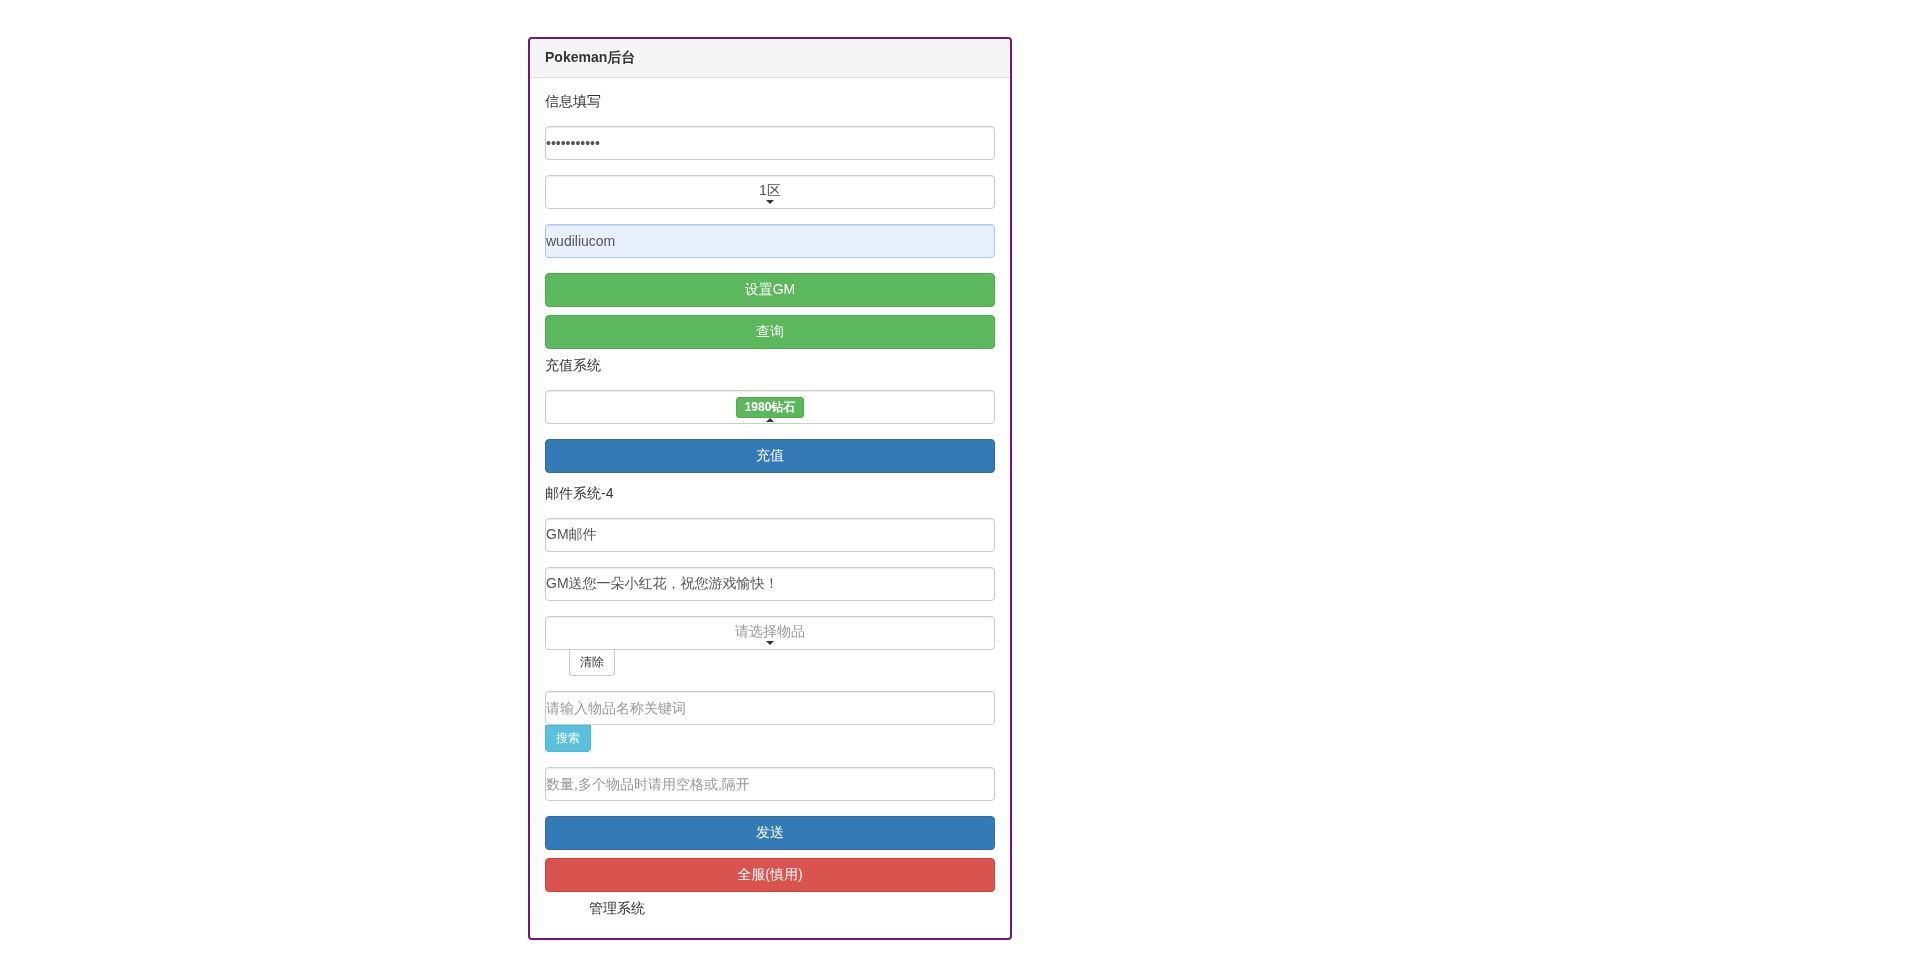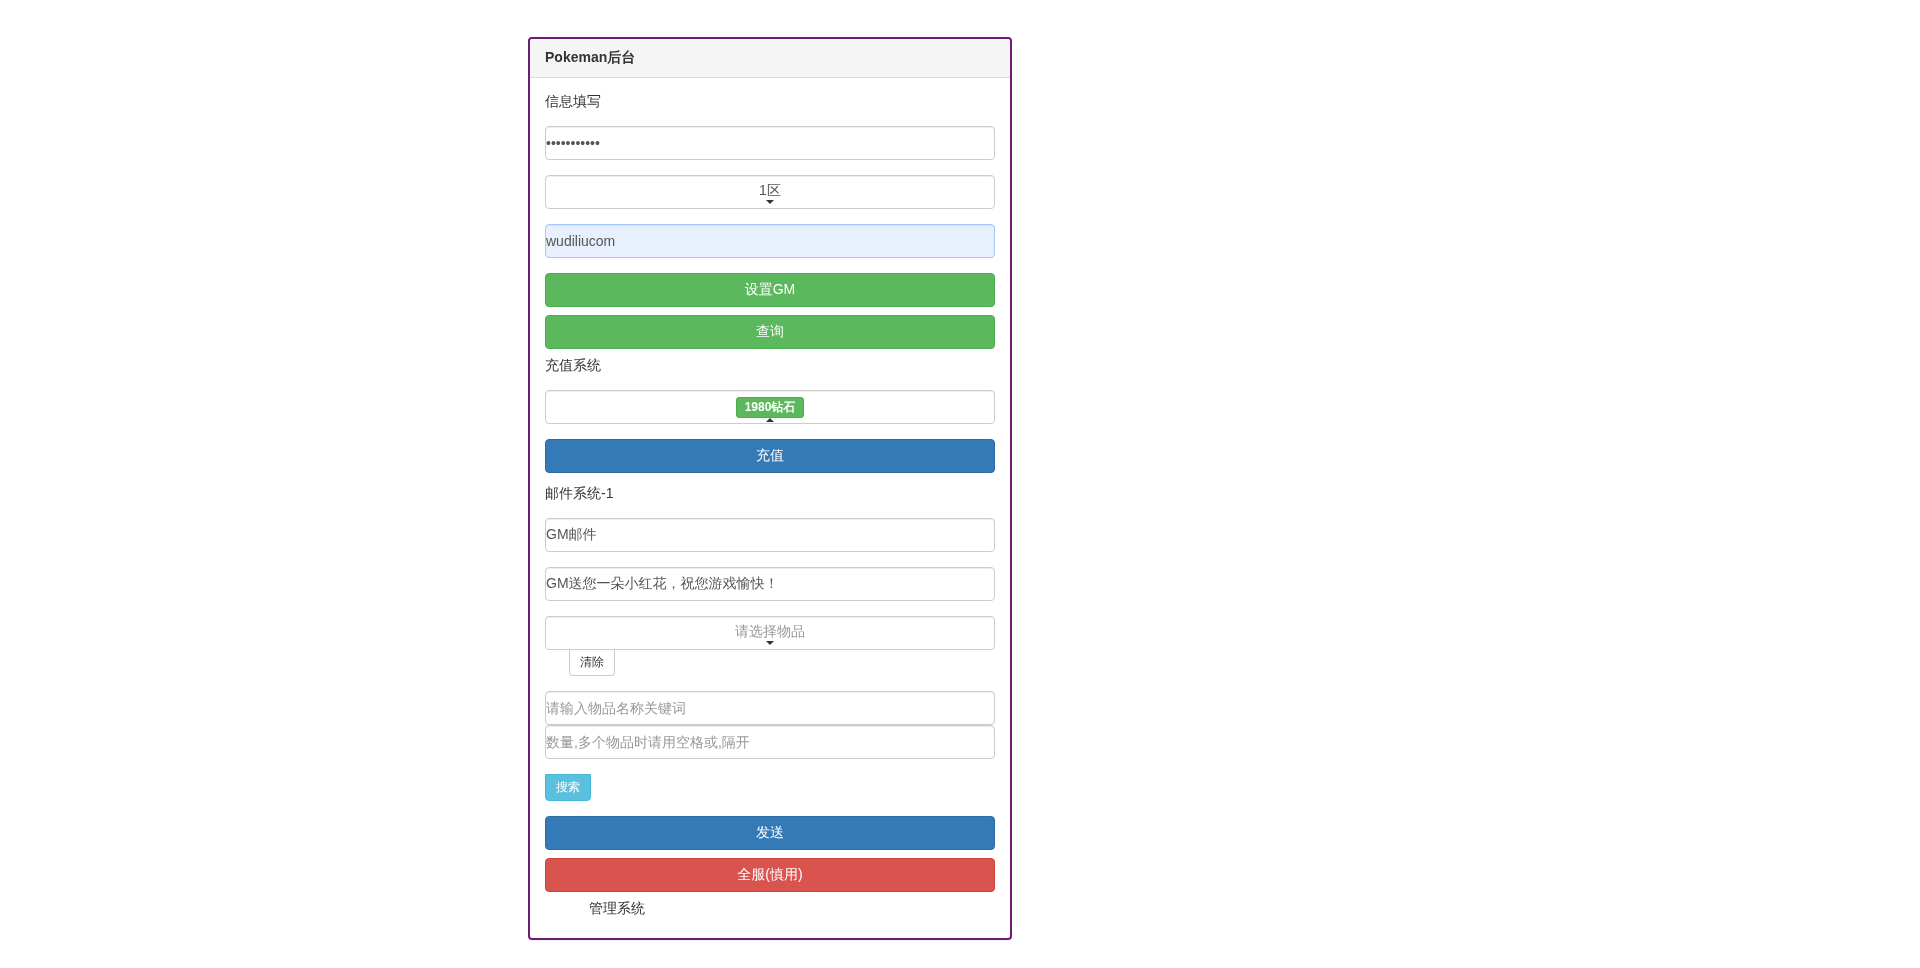--- a/index.html
+++ b/index.html
@@ -171,46 +171,46 @@
       <div class="select-like">
         <span class="tag-pill">1980钻石</span>
         <span class="caret caret-up"></span>
       </div>
     </div>
     <div class="form-group mb-8">
       <button class="btn btn-primary btn-block">充值</button>
     </div>
 
     <div class="form-group" style="margin-top:12px;">
-      <span class="section-label">邮件系统-1</span>
+      <span class="section-label">邮件系统-4</span>
     </div>
     <div class="form-group">
       <input type="text" class="form-control" value="GM邮件" style="">
     </div>
     <div class="form-group">
       <input type="text" class="form-control" value="GM送您一朵小红花，祝您游戏愉快！" style="">
     </div>
     <div class="form-group mb-0">
       <div class="select-like">
         <span class="placeholder-text">请选择物品</span>
         <span class="caret caret-down"></span>
       </div>
     </div>
     <div class="form-group" style="margin-top:0;">
       <button class="btn btn-default btn-sm" style="border-top-left-radius:0;border-top-right-radius:0;border-top:none;">清除</button>
     </div>
     <div class="form-group mb-0">
       <input type="text" class="form-control" placeholder="请输入物品名称关键词" style="">
     </div>
-    <div class="form-group">
-      <input type="text" class="form-control" placeholder="数量,多个物品时请用空格或,隔开" style="">
-    </div>
     <div class="form-group" style="margin-top:0;">
       <button class="btn btn-info btn-sm" style="border-top-left-radius:0;border-top-right-radius:0;">搜索</button>
     </div>
+    <div class="form-group">
+      <input type="text" class="form-control" placeholder="数量,多个物品时请用空格或,隔开" style="">
+    </div>
     <div class="form-group mb-8">
       <button class="btn btn-primary btn-block">发送</button>
     </div>
     <div class="form-group mb-8">
       <button class="btn btn-danger btn-block">全服(慎用)</button>
     </div>
 
     <div class="form-group mb-0" style="margin-top:4px;margin-left:44px;">
       <span class="section-label">管理系统</span>
     </div>

